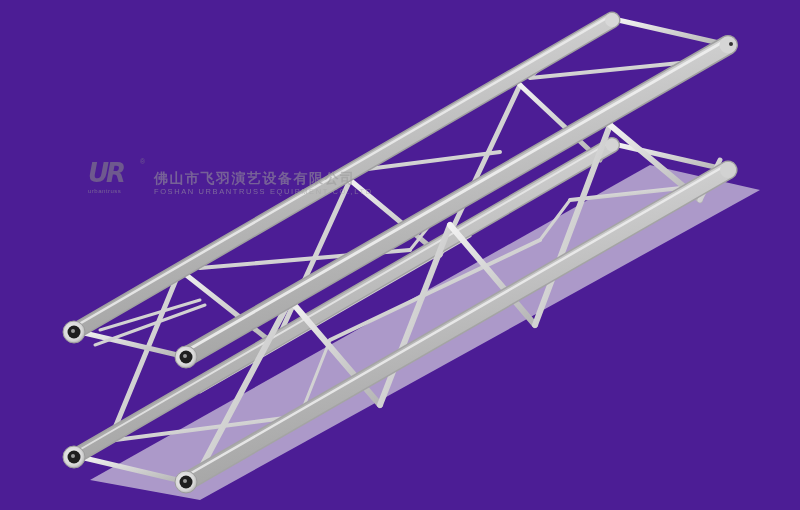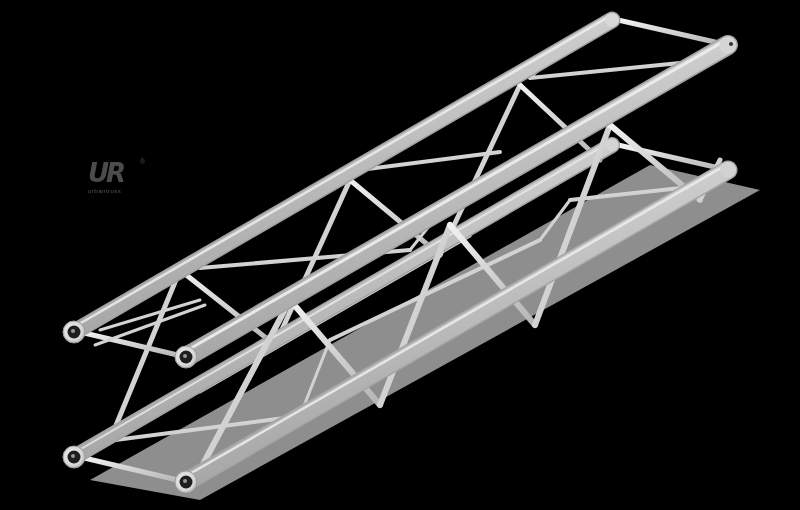--- a/index.html
+++ b/index.html
@@ -1,17 +1,17 @@
 <!DOCTYPE html>
 <html><head>
 <meta charset="utf-8">
 <style>
   html, body { margin: 0; padding: 0; }
   body { width: 800px; height: 510px; overflow: hidden; background: #f3f3f3; font-family: "Liberation Sans", sans-serif; }
-  .stage { position: relative; width: 800px; height: 510px; background: #000000; }
+  .stage { position: relative; width: 800px; height: 510px; background: #4c1d95; }
   .stage svg { position: absolute; left: 0; top: 0; }
   .watermark { position: absolute; left: 88px; top: 160px; display: flex; align-items: flex-start; opacity: 0.55; pointer-events: none; }
   .wm-logo { position: relative; width: 50px; height: 40px; }
   .wm-logo-mark { font-family: "DejaVu Sans", sans-serif; font-style: italic; font-weight: bold; font-size: 26px; color: #8a8a8a; letter-spacing: -3px; line-height: 26px; }
   .wm-reg { position: absolute; left: 52px; top: -2px; font-size: 7px; color: #888; }
   .wm-logo-sub { font-size: 6px; color: #999; letter-spacing: 0.5px; margin-top: 2px; }
   .wm-text { margin-left: 16px; margin-top: 10px; }
   .wm-cn { font-family: "DejaVu Sans", sans-serif; font-size: 14px; font-weight: bold; color: #9a9a9a; letter-spacing: 1.5px; line-height: 16px; white-space: nowrap; }
   .wm-en { font-size: 7.5px; color: #a4a4a4; letter-spacing: 1.6px; margin-top: 1px; white-space: nowrap; }
 </style>
@@ -143,14 +143,18 @@
       <circle cx="728" cy="170" r="8" fill="#d2d2d2"></circle>
     </g>
   </svg>
 
   <div class="watermark">
     <div class="wm-logo">
       <div class="wm-logo-mark">UR</div>
       <span class="wm-reg">®</span>
       <div class="wm-logo-sub">urbantruss</div>
     </div>
+    <div class="wm-text">
+      <div class="wm-cn">佛山市飞羽演艺设备有限公司</div>
+      <div class="wm-en">FOSHAN URBANTRUSS EQUIPMENT CO.,LTD</div>
+    </div>
   </div>
 </div>
 
 </body></html>

